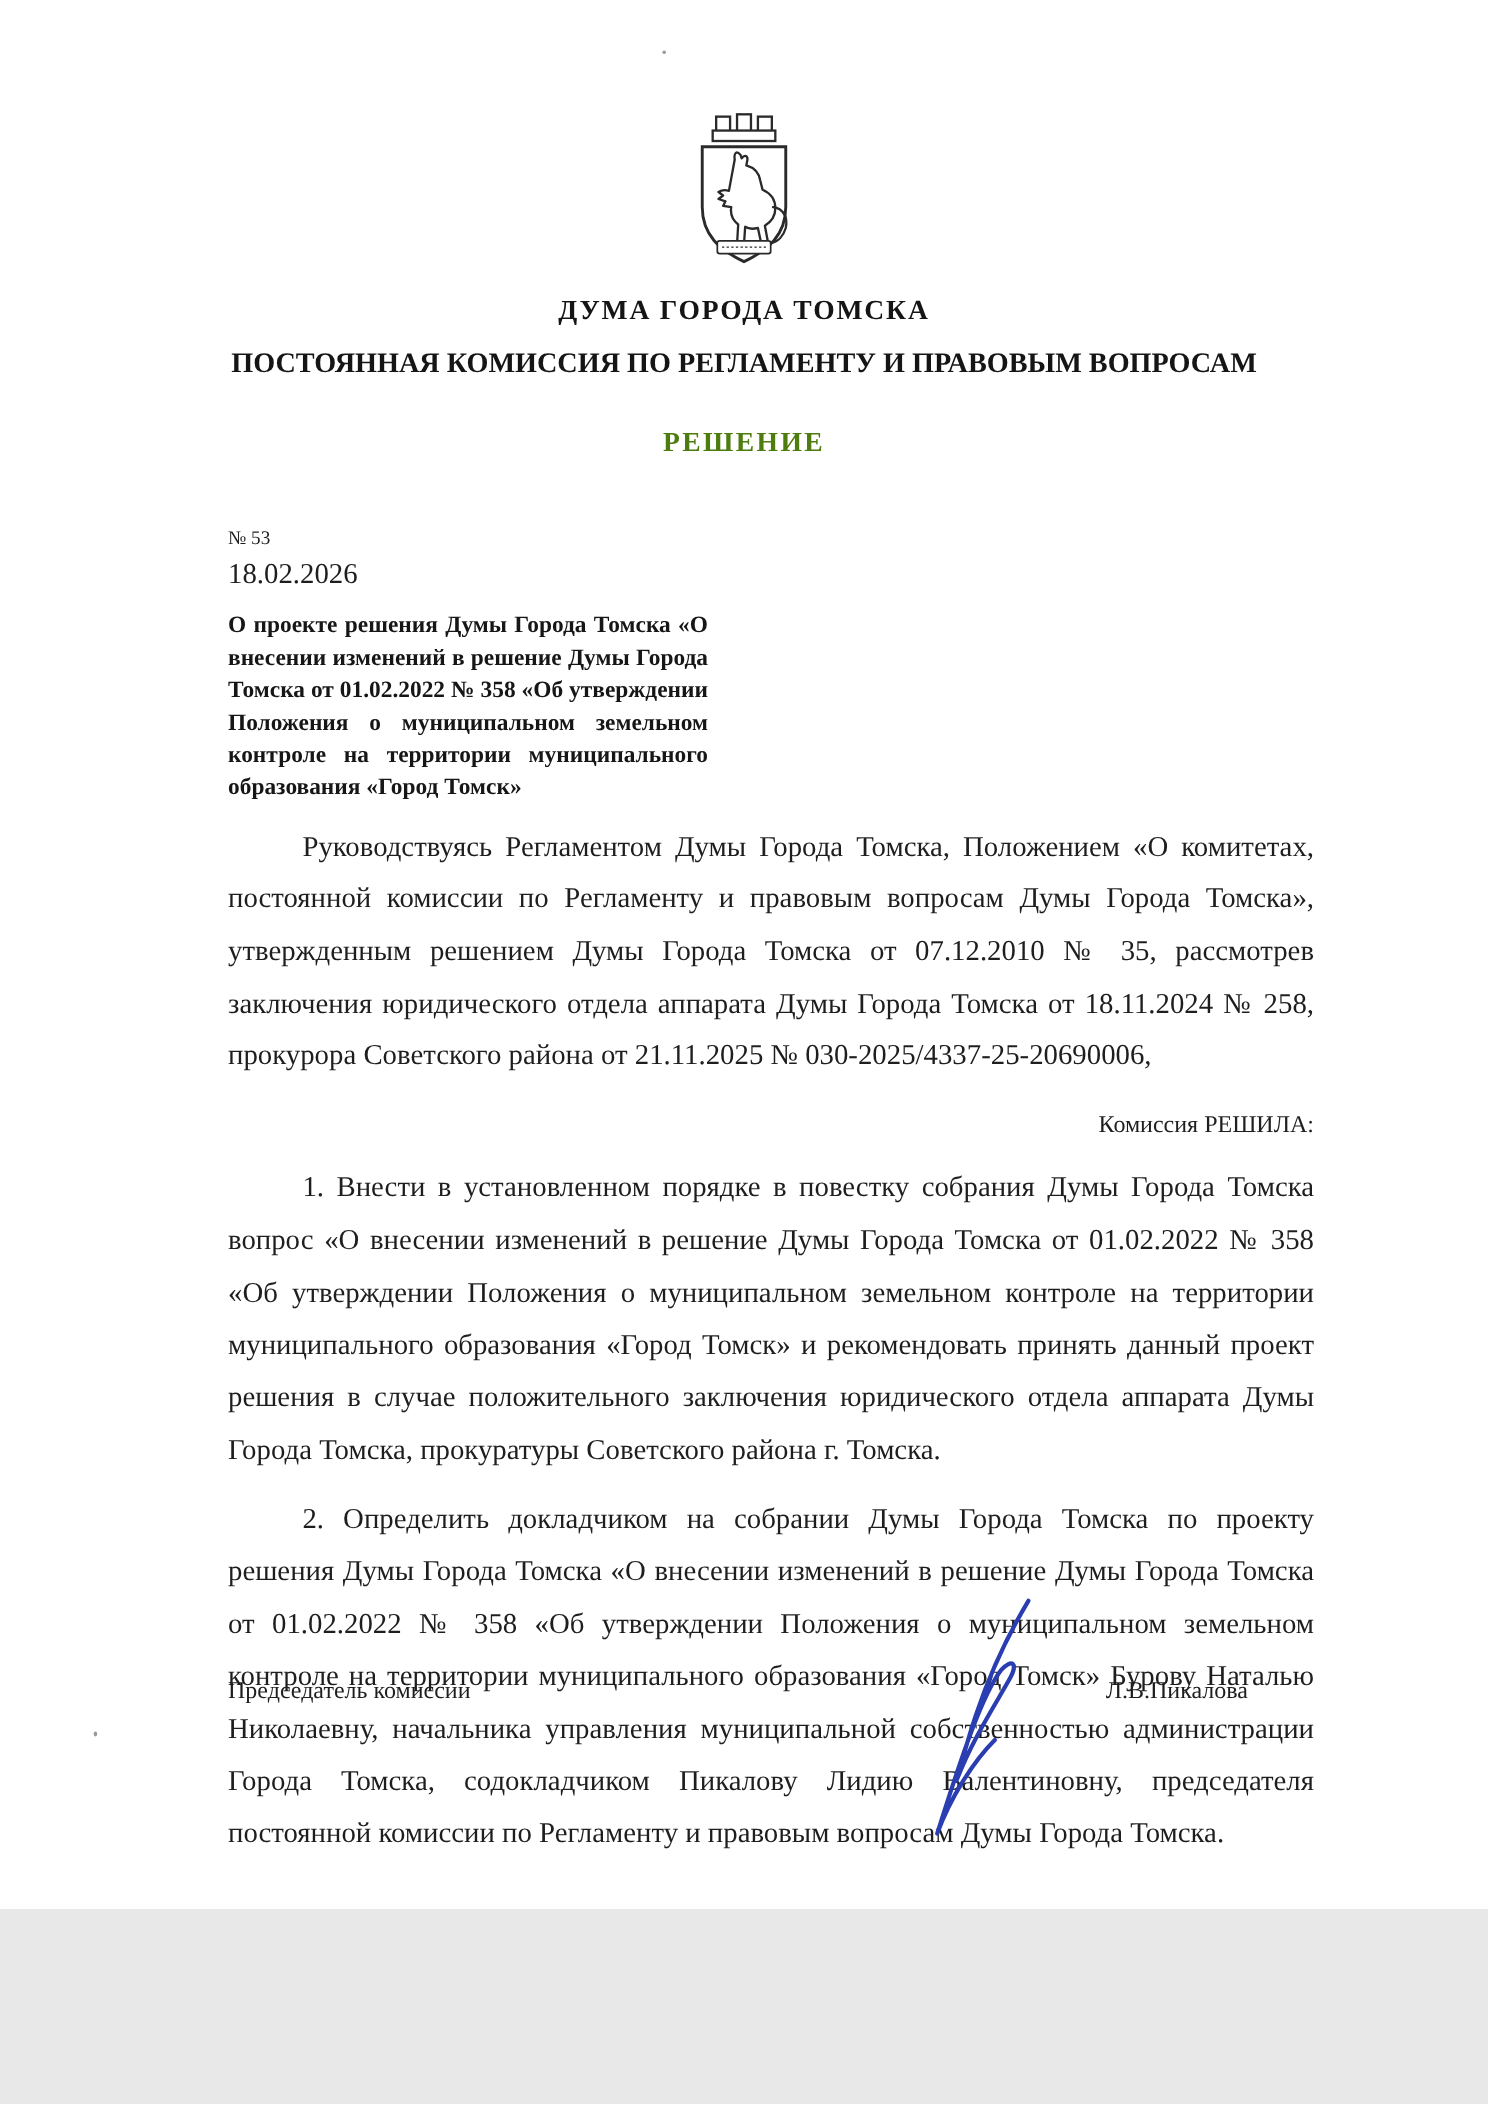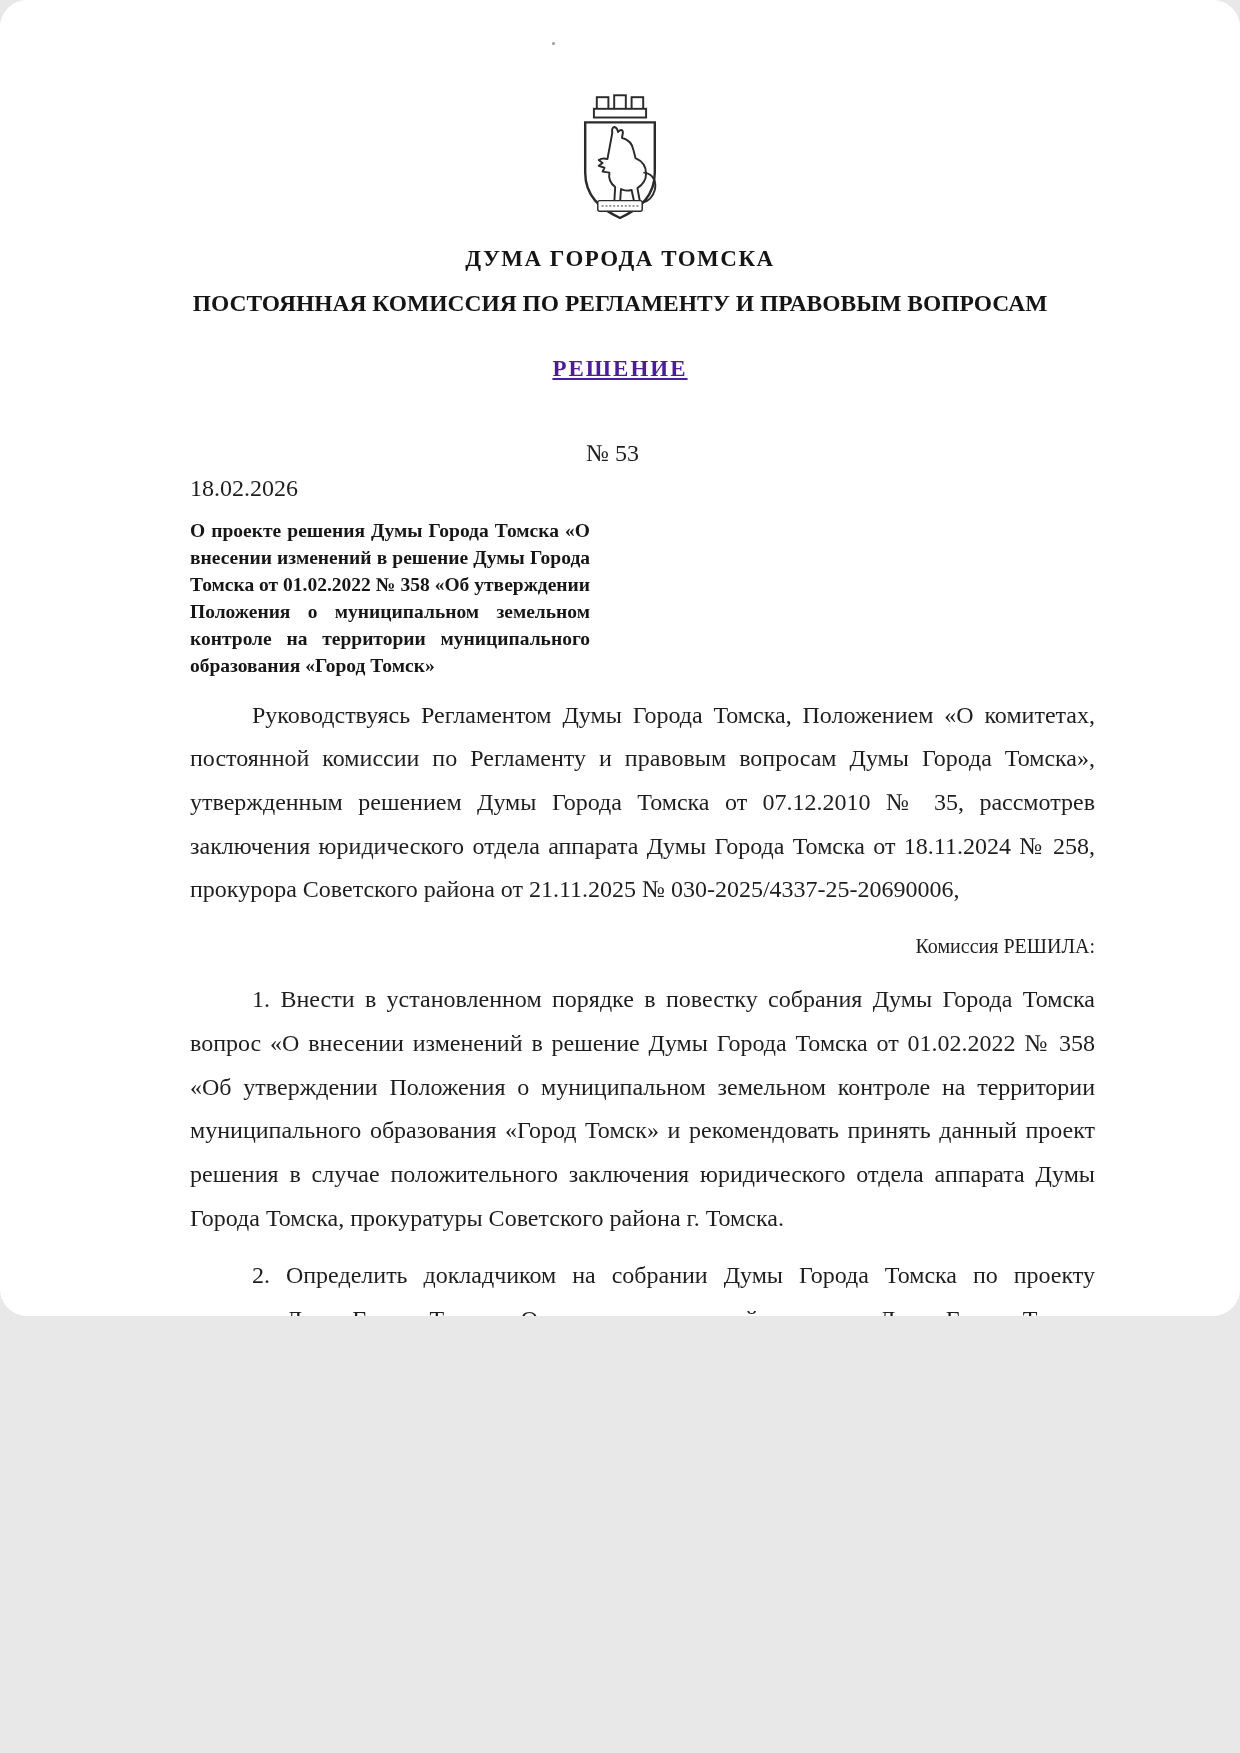--- a/index.html
+++ b/index.html
@@ -1,41 +1,40 @@
 <!DOCTYPE html>
 <html><head>
 <meta charset="utf-8">
 <style>
   html,body{margin:0;padding:0;background:#e8e8e8;}
   .page{
     position:relative;
-    width:1240px;height:1316px;
+    width:1240px;height:1591px;
     margin:0 auto;
     background:#ffffff;
     font-family:"Liberation Serif","DejaVu Serif",serif;
     color:#1e1e1e;
     overflow:hidden;
-    border-radius:27px;
   }
   .content{padding:0 145px 0 190px;}
   .coat{display:block;margin:86px auto 6px;}
   .org-title{
     text-align:center;font-weight:bold;font-size:23px;
     letter-spacing:1.5px;margin:10px 0 0;color:#151515;
   }
   .commission-title{
     text-align:center;font-weight:bold;font-size:23.5px;
     max-width:880px;margin:14px auto 0;line-height:1.45;color:#151515;
   }
   .doc-type{
     text-align:center;font-weight:bold;font-size:23px;
-    letter-spacing:2px;margin:36px 0 0;color:#4c1d95;text-decoration:underline;
+    letter-spacing:2px;margin:36px 0 0;color:#4d7c0f;
   }
   .doc-number{
-    text-align:center;font-size:24px;margin-top:58px;padding-right:60px;
+    text-align:left;font-size:16px;margin-top:58px;padding-right:60px;
   }
   .doc-date{font-size:24px;margin-top:8px;}
   .subject{
     width:400px;font-weight:bold;font-size:19.5px;line-height:1.38;
     text-align:justify;margin-top:16px;color:#161616;
   }
   .para{
     font-size:24px;line-height:1.82;text-align:justify;
     text-indent:62px;margin:14px 0 0;
   }

